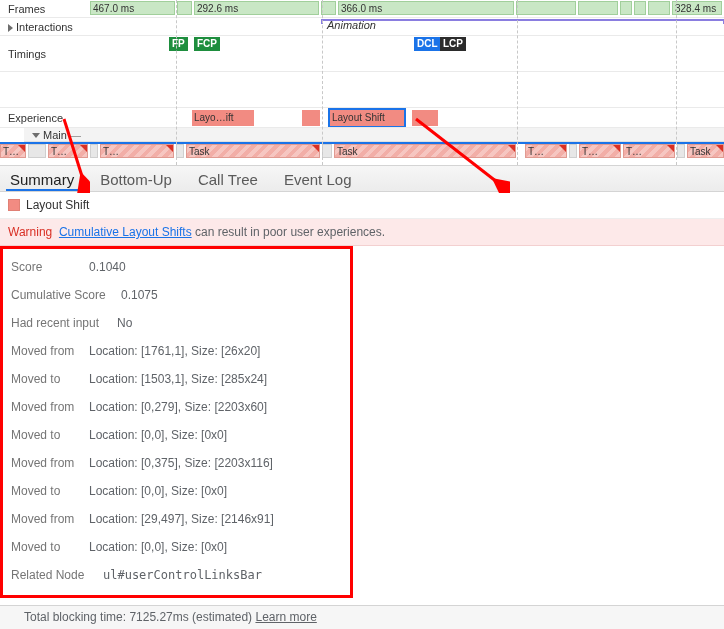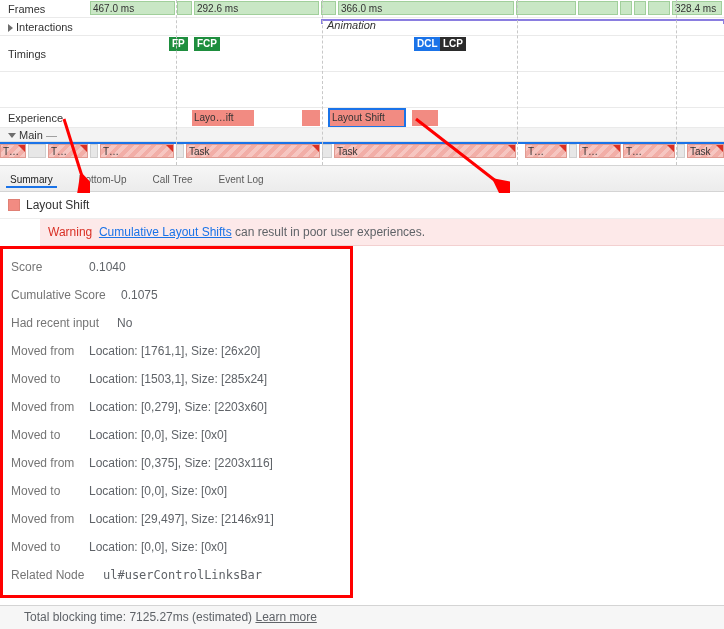--- a/index.html
+++ b/index.html
@@ -137,20 +137,21 @@
     outline: 2px solid #1a73e8;
   }
   
   
   .main-header-row {
     display: flex;
     align-items: center;
     height: 14px;
     background: #f3f3f3;
     border-bottom: 1px solid #e0e0e0;
+    margin-left: 24px;
   }
   .task-lane {
     position: relative;
     height: 16px;
     background: #fff;
     border-top: 2px solid #1a73e8;
   }
   .task-bar {
     position: absolute;
     top: 0;
@@ -187,21 +188,21 @@
   .tabs-bar {
     display: flex;
     align-items: center;
     height: 26px;
     background: linear-gradient(#f6f6f6, #ececec);
     border-bottom: 1px solid #d4d4d4;
     padding-left: 6px;
     gap: 18px;
   }
   .tab {
-    font-size: 10px;
+    font-size: 15px;
     color: #5a5a5a;
     padding: 5px 4px 3px;
     cursor: pointer;
   }
   .tab.active {
     color: #222;
     border-bottom: 2px solid #1a73e8;
     padding-bottom: 1px;
   }
   
@@ -218,21 +219,20 @@
     background: #f28b82;
     border: 1px solid #e08075;
   }
   
   
   .warning-row {
     background: #fde9e9;
     padding: 6px 8px;
     font-size: 12px;
     border-bottom: 1px solid #f3d0d0;
-    margin-left: 40px;
   }
   .warning-row .warn-label { color: #d93025; }
   .warning-row a { color: #1a73e8; text-decoration: underline; }
   .warning-row .rest { color: #5f6368; }
   
   
   .details {
     position: relative;
     width: 353px;
     border: 3px solid #ff0000;

